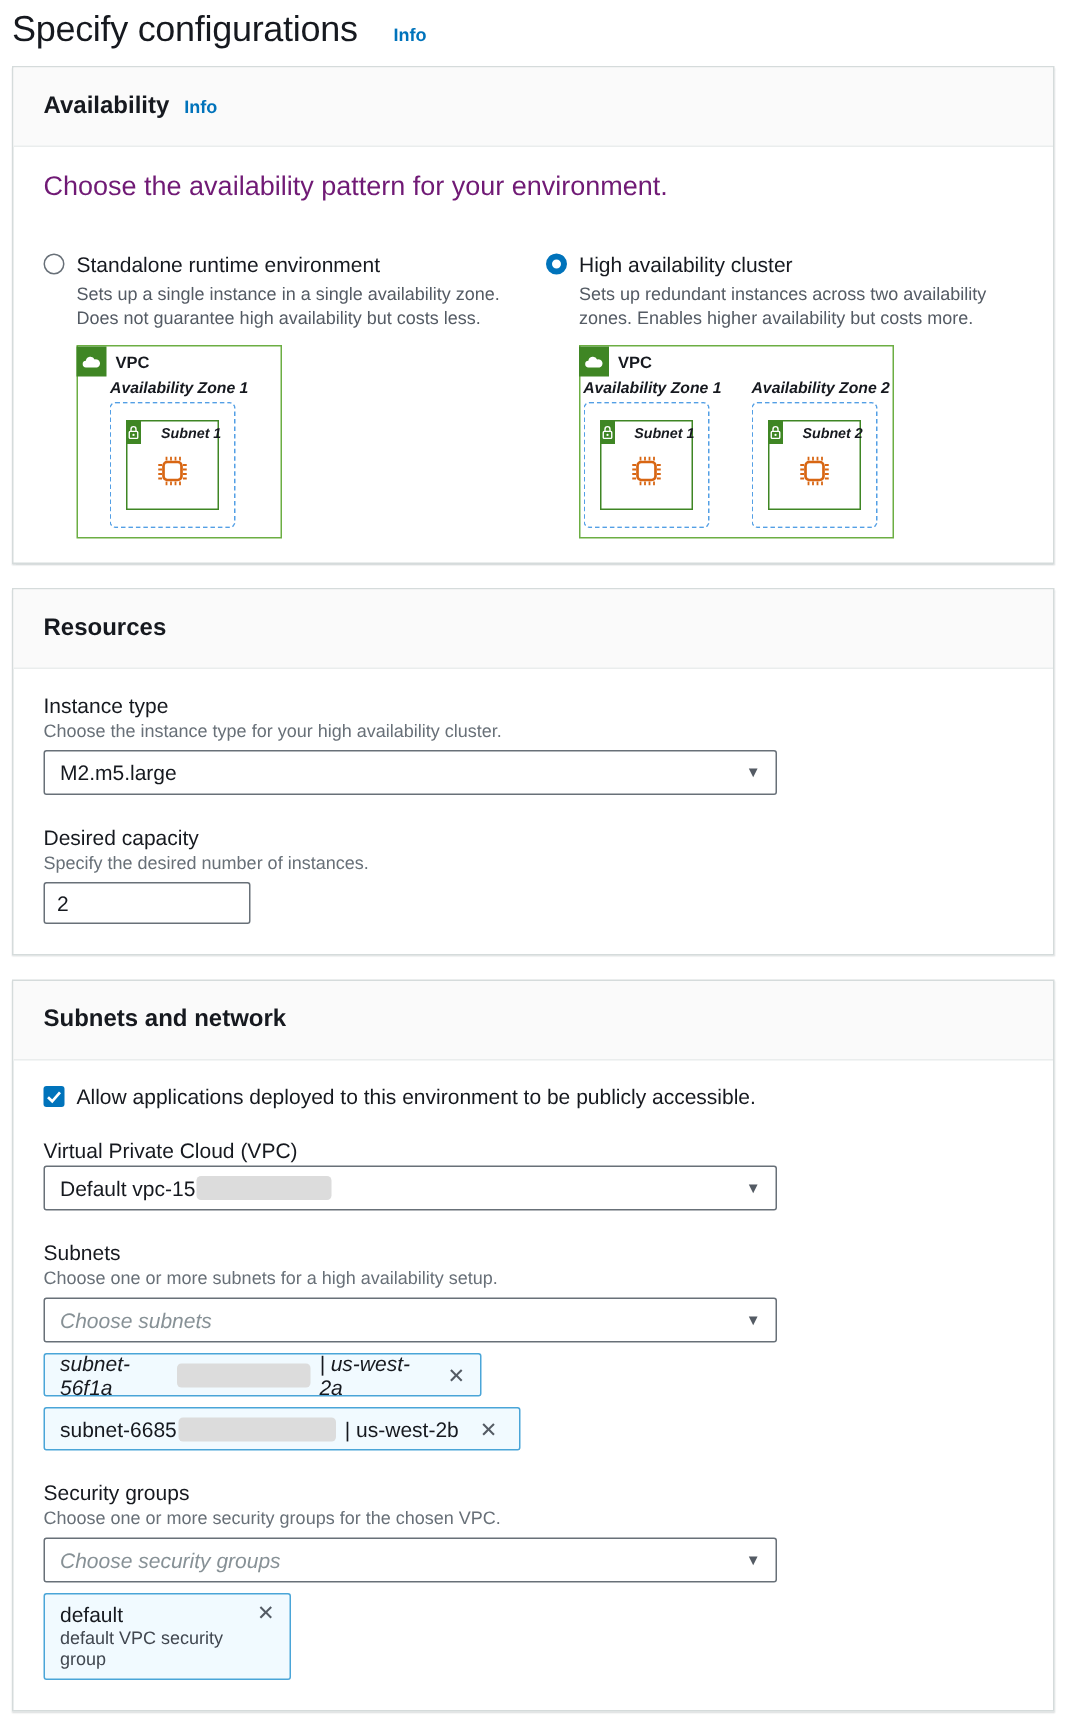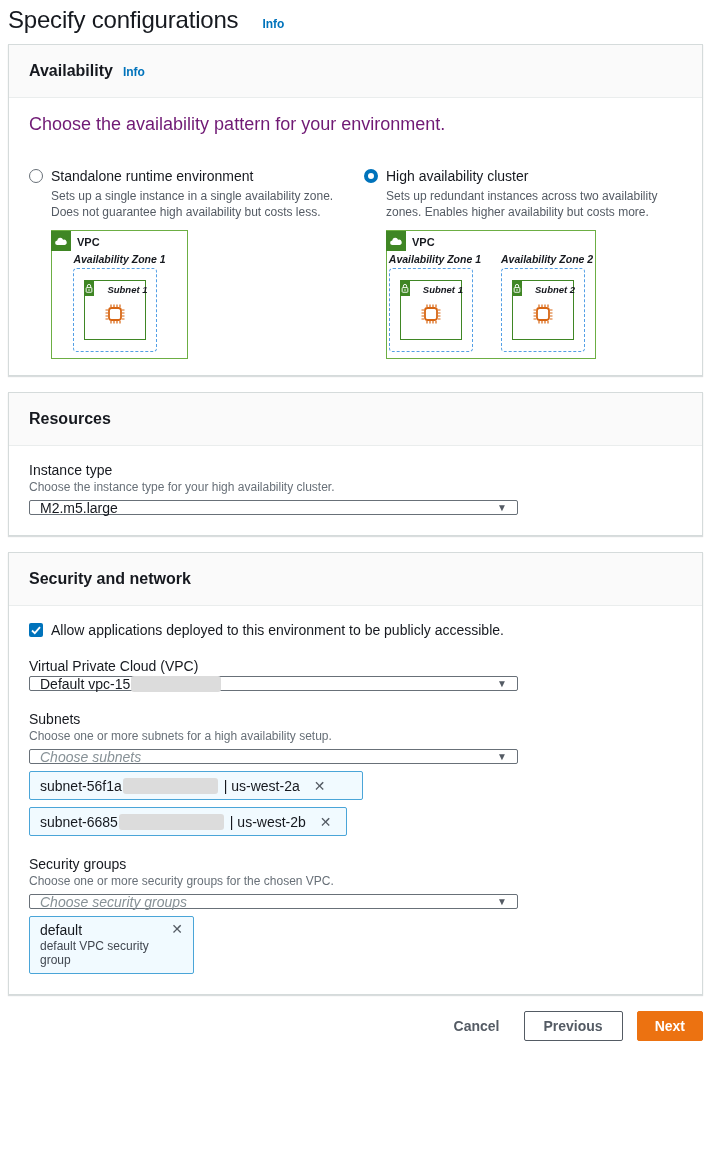--- a/index.html
+++ b/index.html
@@ -40,21 +40,21 @@
   .subnet-box { width:62px; height:60px; background:#fff; border:1px solid #3f8624; position:relative; }
   .subnet-head { display:flex; align-items:flex-start;gap:10px; }
   .subnet-tag { width:16px; height:16px; background:#3f8624; margin:-1px 0 0 -1px; display:flex; align-items:center; justify-content:center; }
   .subnet-name { font-size:9.5px; font-weight:700; margin:3px 0 0 3px; white-space:nowrap; }
   .chip-wrap { display:flex; justify-content:center; margin-top:6px; }
   
   .field { margin-bottom:20px; }
   .field:last-child { margin-bottom:4px; }
   .field-label { font-size:14px; color:#16191f; margin-bottom:2px; }
   .field-desc { font-size:12px; color:#687078; margin-bottom:6px; }
-  .select { width:489px; height:15px; border:1px solid #687078; border-radius:2px; background:#fff;
+  .select { width:489px; height:30px; border:1px solid #687078; border-radius:2px; background:#fff;
             display:flex; align-items:center; padding:0 10px; font-size:14px; cursor:pointer; }
   .sel-text { color:#16191f; }
   .sel-placeholder { color:#879196; font-style:italic; }
   .flex-spacer { flex:1; }
   .caret { color:#545b64; font-size:10px; }
   .text-input { width:138px; height:28px; border:1px solid #687078; border-radius:2px; font-size:14px;
                 padding:0 8px; color:#16191f; font-family:inherit; }
   .redact { display:inline-block; height:16px; background:#dcdcdc; border-radius:3px; margin-left:1px; }
   .redact.r-90 { width:90px; } .redact.r-95 { width:95px; } .redact.r-105 { width:105px; }
   
@@ -232,26 +232,31 @@
   <div class="card-body">
     <div class="field">
       <div class="field-label">Instance type</div>
       <div class="field-desc">Choose the instance type for your high availability cluster.</div>
       <div class="select">
         <span class="sel-text">M2.m5.large</span>
         <span class="flex-spacer"></span>
         <span class="caret">▼</span>
       </div>
     </div>
+    <div class="field">
+      <div class="field-label">Desired capacity</div>
+      <div class="field-desc">Specify the desired number of instances.</div>
+      <input class="text-input" type="text" value="2" style="">
+    </div>
   </div>
 </section>
 
 <section class="card">
   <div class="card-header">
-    <span class="card-title">Security and network</span>
+    <span class="card-title">Subnets and network</span>
   </div>
   <div class="card-body">
     <div class="check-row">
       <span class="checkbox">
         <svg width="10" height="9" viewBox="0 0 10 9">
             <polyline points="1,4.5 3.8,7.2 9,1.2" fill="none" stroke="#fff" stroke-width="1.8"></polyline>
           </svg>
       </span>
       <span class="check-label">Allow applications deployed to this environment to be publicly accessible.</span>
     </div>
@@ -268,21 +273,21 @@
 
     <div class="field">
       <div class="field-label">Subnets</div>
       <div class="field-desc">Choose one or more subnets for a high availability setup.</div>
       <div class="select">
         <span class="sel-placeholder">Choose subnets</span>
         <span class="flex-spacer"></span>
         <span class="caret">▼</span>
       </div>
 
-      <div class="token" style="width:334px;">
+      <div class="token" style="width:292px;font-style:italic;">
         <span>subnet-56f1a</span>
         <span class="redact r-95"></span>
         <span class="tok-sep">| us-west-2a</span>
         <span class="dismiss">✕</span>
       </div>
       <div class="token" style="width:318px;">
         <span>subnet-6685</span>
         <span class="redact r-105"></span>
         <span class="tok-sep">| us-west-2b</span>
         <span class="dismiss">✕</span>

